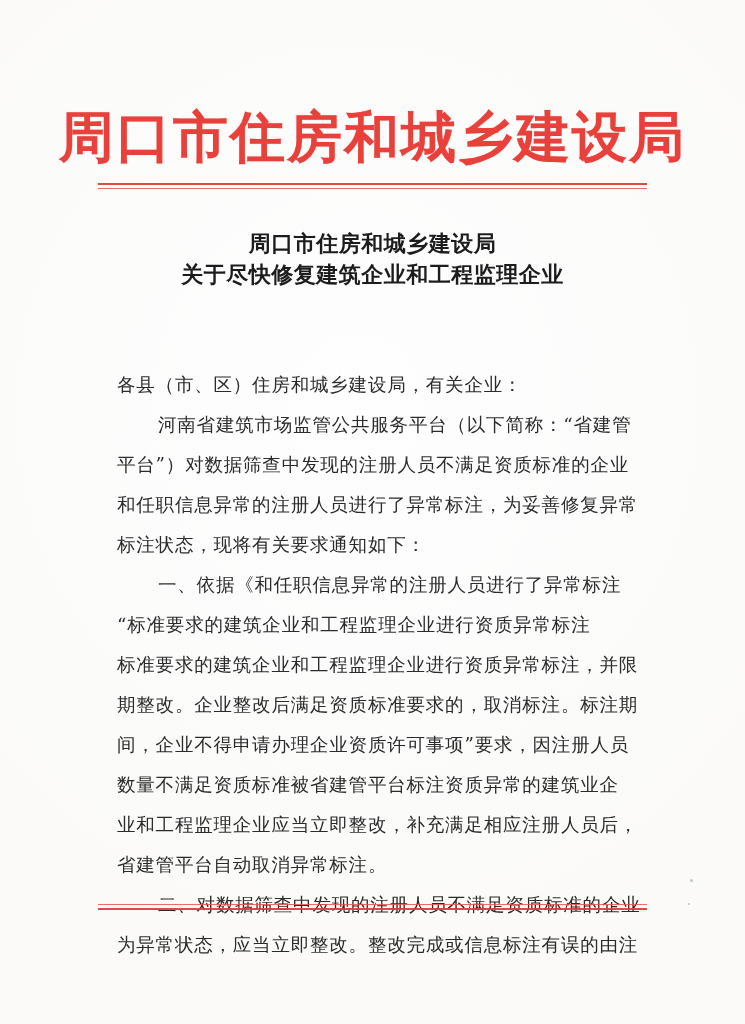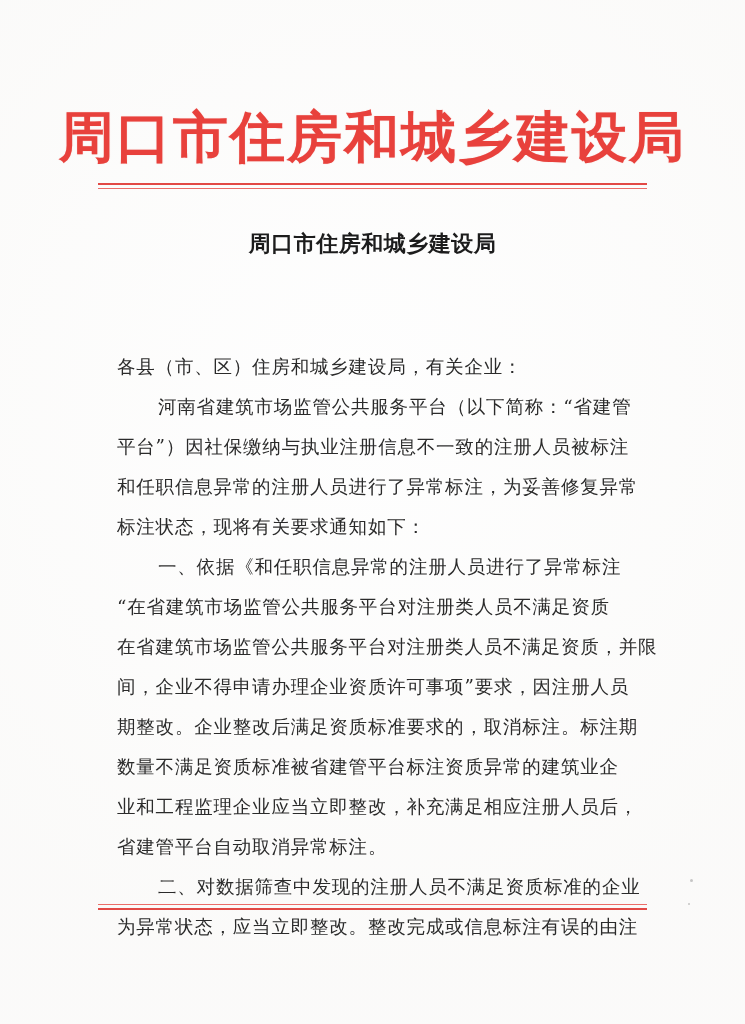--- a/index.html
+++ b/index.html
@@ -92,21 +92,21 @@
     line-height: 31px;
     letter-spacing: 0.5px;
     color: #1c1c1c;
     white-space: nowrap;
   }
 
   
   #body-text {
     position: absolute;
     left: 117px;
-    top: 347px;
+    top: 365px;
     width: 516px;
   }
 
   .body-line {
     font-family: "DejaVu Serif", "Liberation Serif", serif;
     font-size: 18.5px;
     line-height: 40px;
     letter-spacing: 0.8px;
     color: #2b2b2b;
     white-space: nowrap;
@@ -136,33 +136,34 @@
   </div>
 
   <div class="rule-group" id="rule-top">
     <div class="rule-thick"></div>
     <div class="rule-gap"></div>
     <div class="rule-thin"></div>
   </div>
 
   <div id="doc-title">
     <div class="doc-title-line">周口市住房和城乡建设局</div>
+    <div class="doc-title-line">关于尽快修复建筑企业和工程监理企业</div>
   </div>
 
   <div id="body-text">
     <div class="body-line">各县（市、区）住房和城乡建设局，有关企业：</div>
     <div class="body-line indent-2">河南省建筑市场监管公共服务平台（以下简称：“省建管</div>
-    <div class="body-line">平台”）因社保缴纳与执业注册信息不一致的注册人员被标注</div>
+    <div class="body-line">平台”）对数据筛查中发现的注册人员不满足资质标准的企业</div>
     <div class="body-line">和任职信息异常的注册人员进行了异常标注，为妥善修复异常</div>
     <div class="body-line">标注状态，现将有关要求通知如下：</div>
     <div class="body-line indent-2">一、依据《和任职信息异常的注册人员进行了异常标注</div>
-    <div class="body-line">“在省建筑市场监管公共服务平台对注册类人员不满足资质</div>
-    <div class="body-line">在省建筑市场监管公共服务平台对注册类人员不满足资质，并限</div>
+    <div class="body-line">“标准要求的建筑企业和工程监理企业进行资质异常标注</div>
+    <div class="body-line">标准要求的建筑企业和工程监理企业进行资质异常标注，并限</div>
+    <div class="body-line">期整改。企业整改后满足资质标准要求的，取消标注。标注期</div>
     <div class="body-line">间，企业不得申请办理企业资质许可事项”要求，因注册人员</div>
-    <div class="body-line">期整改。企业整改后满足资质标准要求的，取消标注。标注期</div>
     <div class="body-line">数量不满足资质标准被省建管平台标注资质异常的建筑业企</div>
     <div class="body-line">业和工程监理企业应当立即整改，补充满足相应注册人员后，</div>
     <div class="body-line">省建管平台自动取消异常标注。</div>
     <div class="body-line indent-2">二、对数据筛查中发现的注册人员不满足资质标准的企业</div>
     <div class="body-line">为异常状态，应当立即整改。整改完成或信息标注有误的由注</div>
   </div>
 
   <div class="speckle" style="left:690px; top:879px; width:3px; height:3px;"></div>
   <div class="speckle" style="left:688px; top:903px; width:2px; height:2px;"></div>
 

